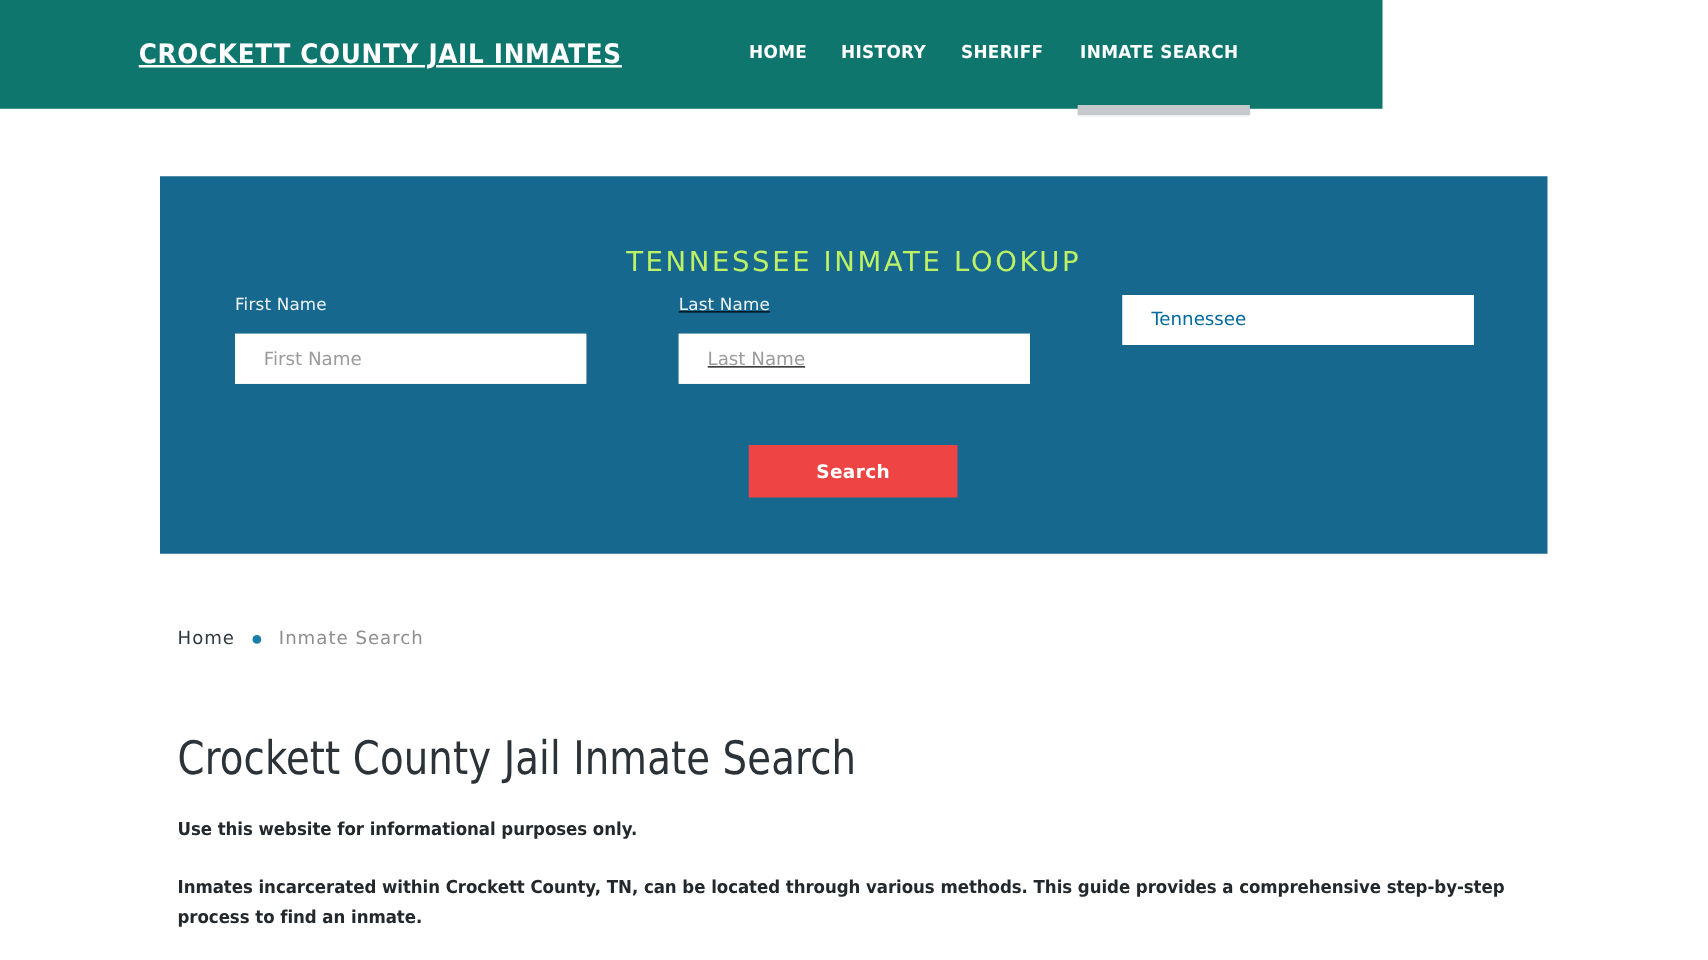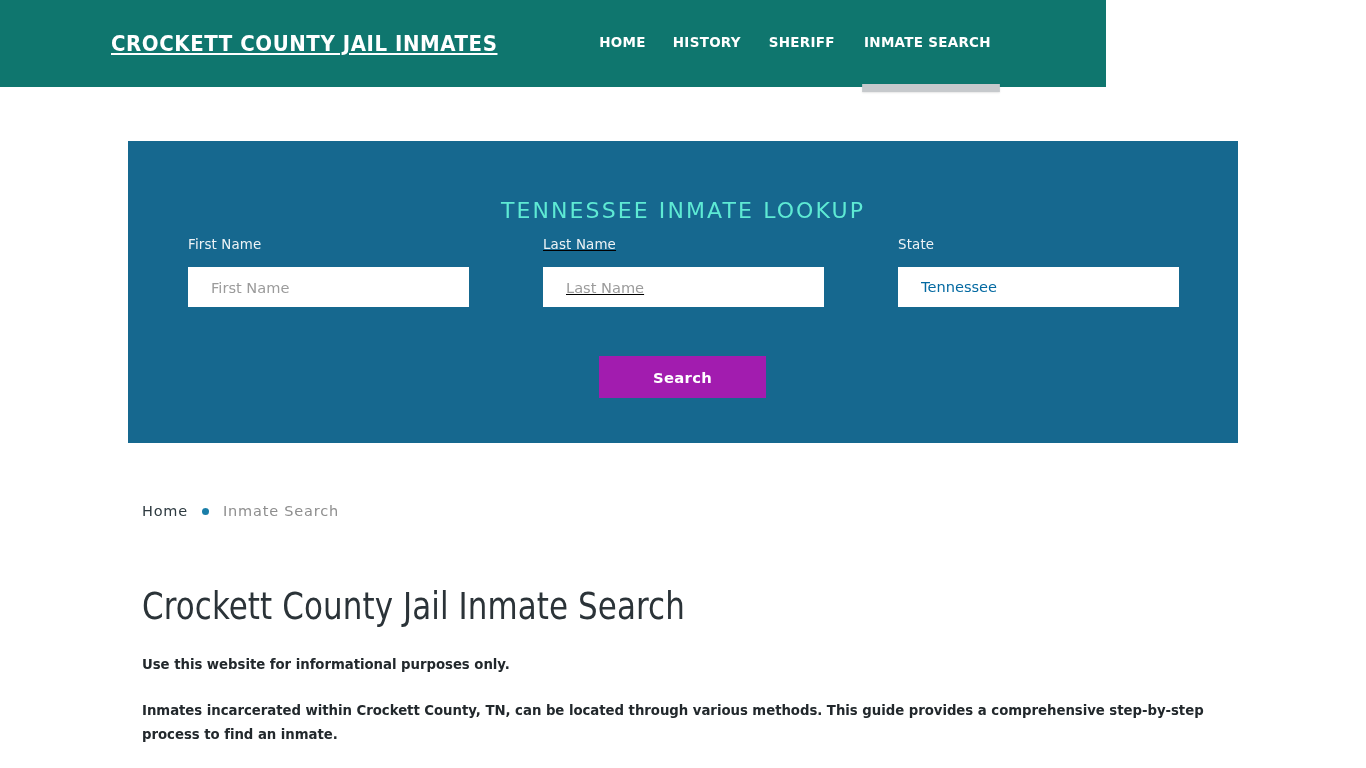--- a/index.html
+++ b/index.html
@@ -78,21 +78,21 @@
     width: 1110px;
     height: 302px;
     background: #16688f;
   }
   .lookup-title {
     position: absolute;
     left: 0;
     right: 0;
     top: 38px;
     text-align: center;
-    color: #5eead4;
+    color: #bef264;
     font-family: "DejaVu Sans", sans-serif;
     font-size: 22px;
     font-weight: normal;
     letter-spacing: 2.1px;
     line-height: 28px;
   }
   .fields-row {
     position: absolute;
     left: 0;
     top: 95px;
@@ -135,21 +135,21 @@
     appearance: none;
     border-radius: 0;
     color: #0369a1;
   }
   .search-btn {
     position: absolute;
     left: 471px;
     top: 215px;
     width: 167px;
     height: 42px;
-    background: #a21caf;
+    background: #ef4444;
     border: none;
     color: #ffffff;
     font-family: "DejaVu Sans", sans-serif;
     font-weight: bold;
     font-size: 14.8px;
     letter-spacing: 0.3px;
     cursor: pointer;
   }
 
   
@@ -228,21 +228,20 @@
       <label class="field-label">First Name</label>
       <input class="field-input" type="text" placeholder="First Name" style="">
     </div>
 
     <div class="field field-last">
       <label class="field-label">Last Name</label>
       <input class="field-input" type="text" placeholder="Last Name" style="">
     </div>
 
     <div class="field field-state">
-      <label class="field-label">State</label>
       <select class="field-input">
         <option>Tennessee</option>
       </select>
     </div>
 
   </div>
 
   <button class="search-btn" type="button">Search</button>
 </section>
 

